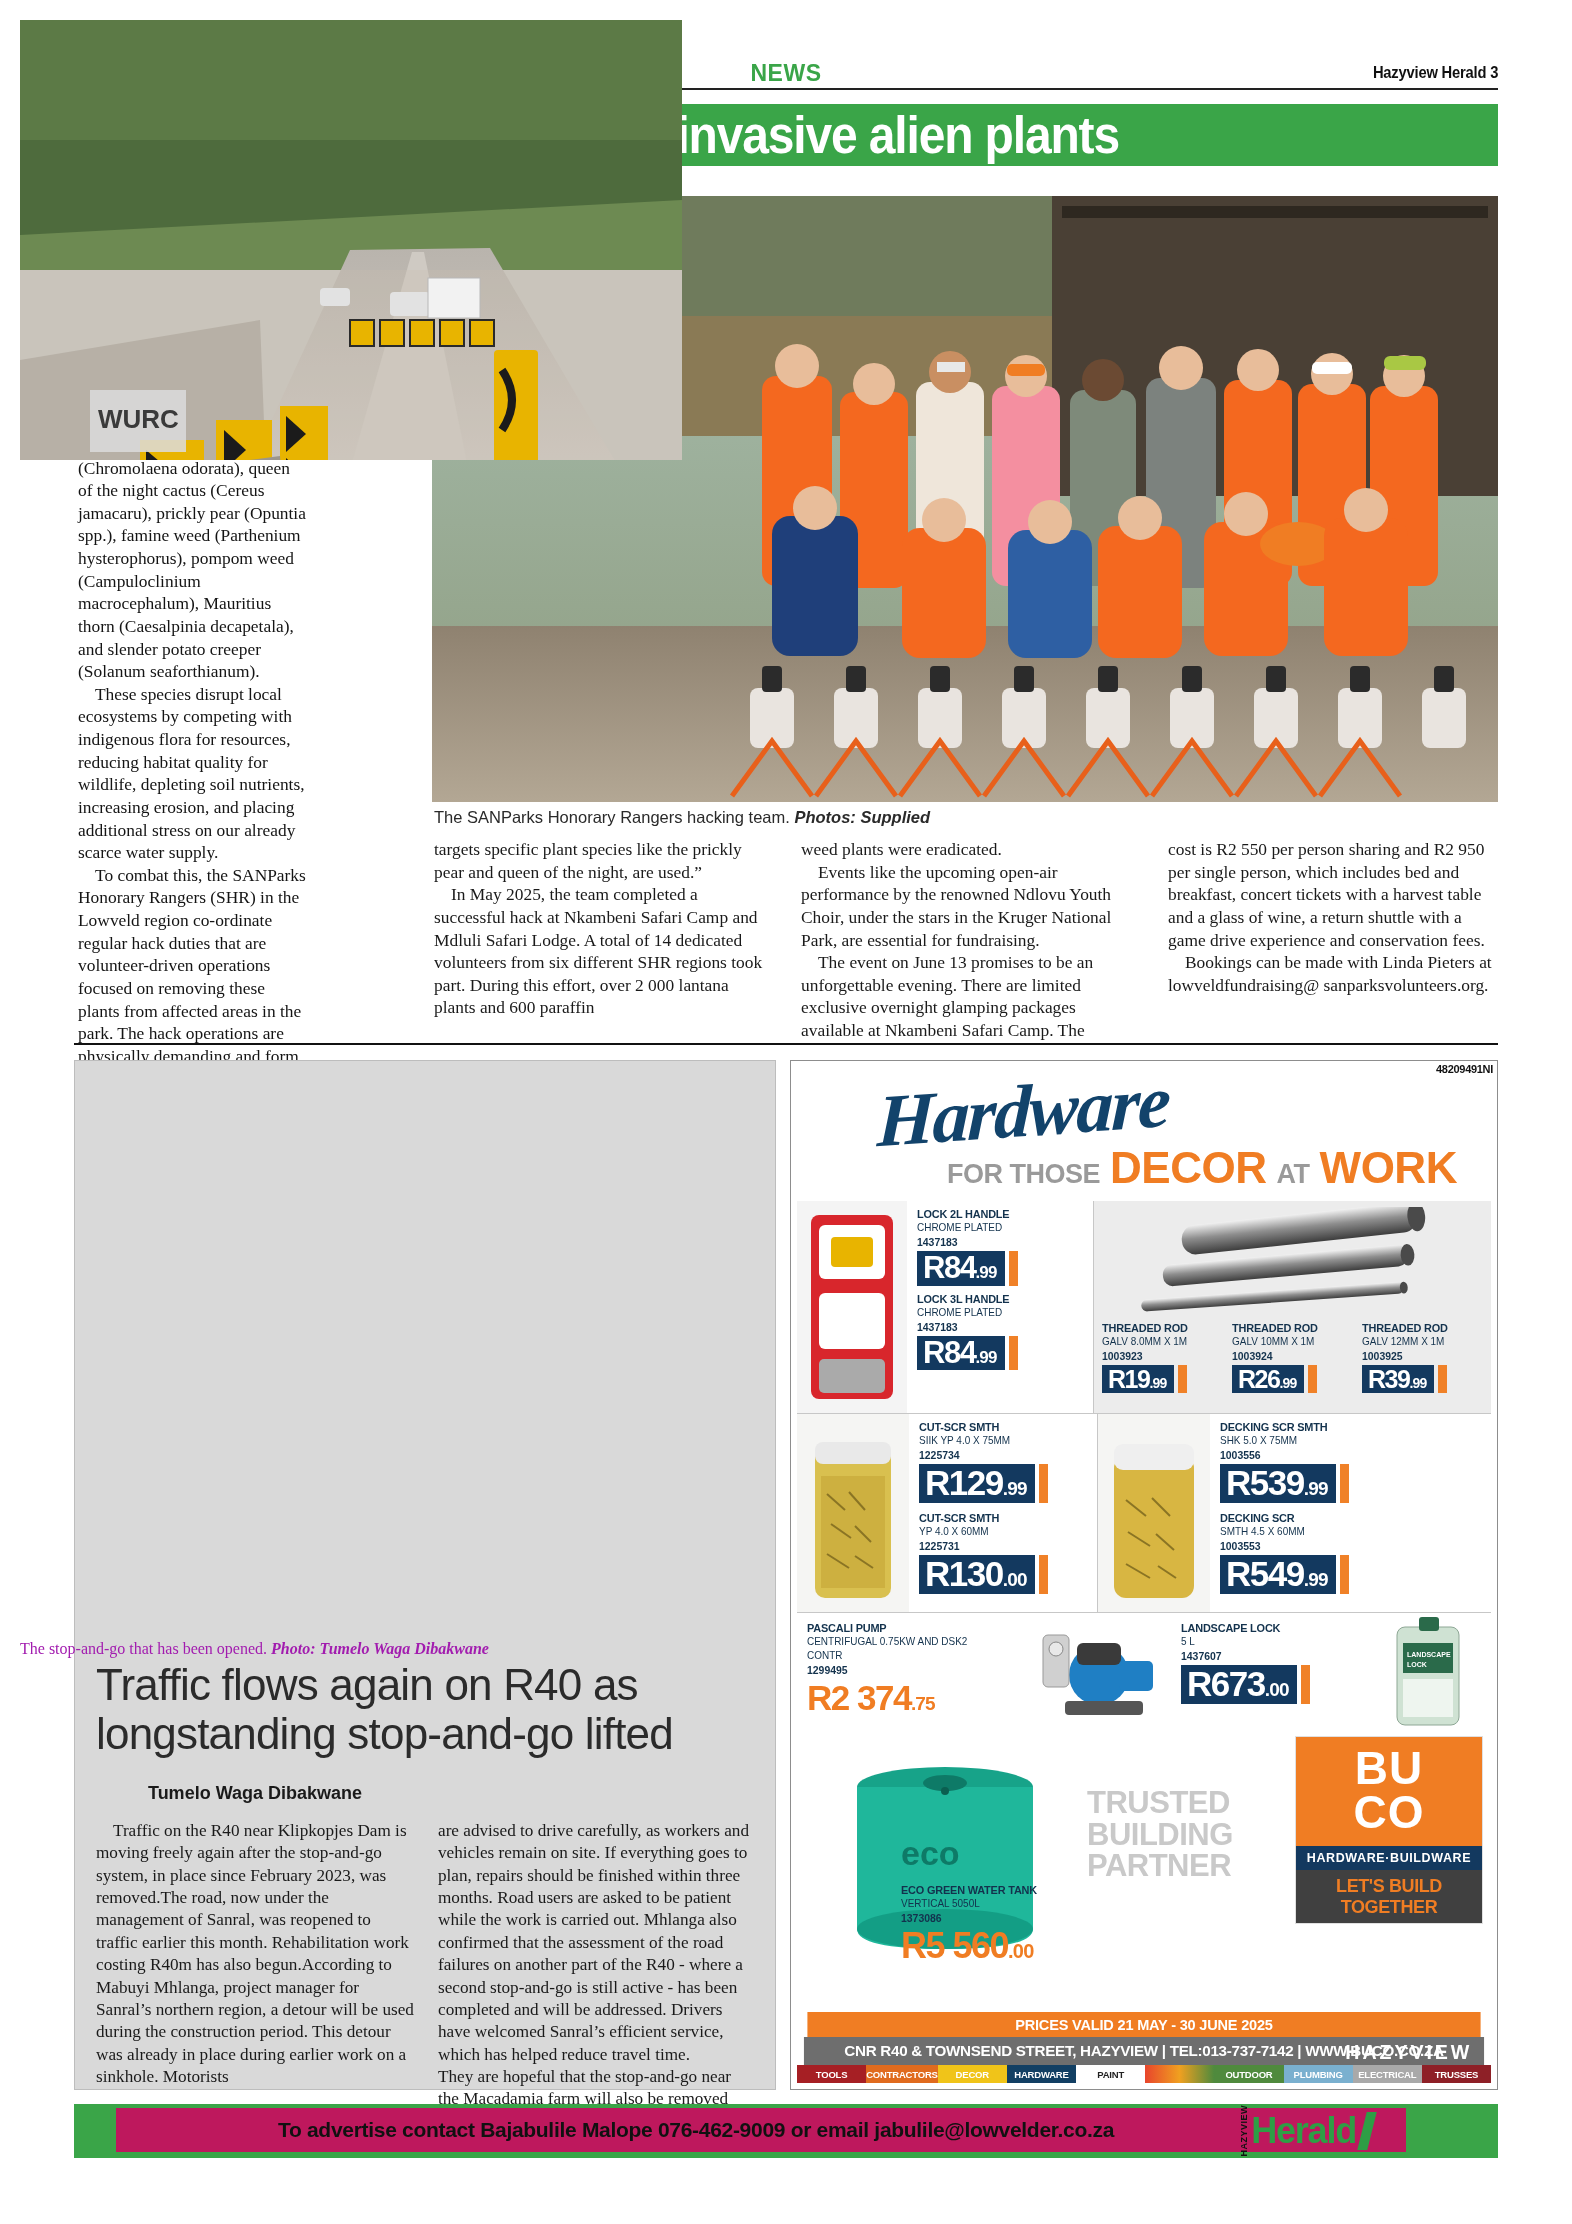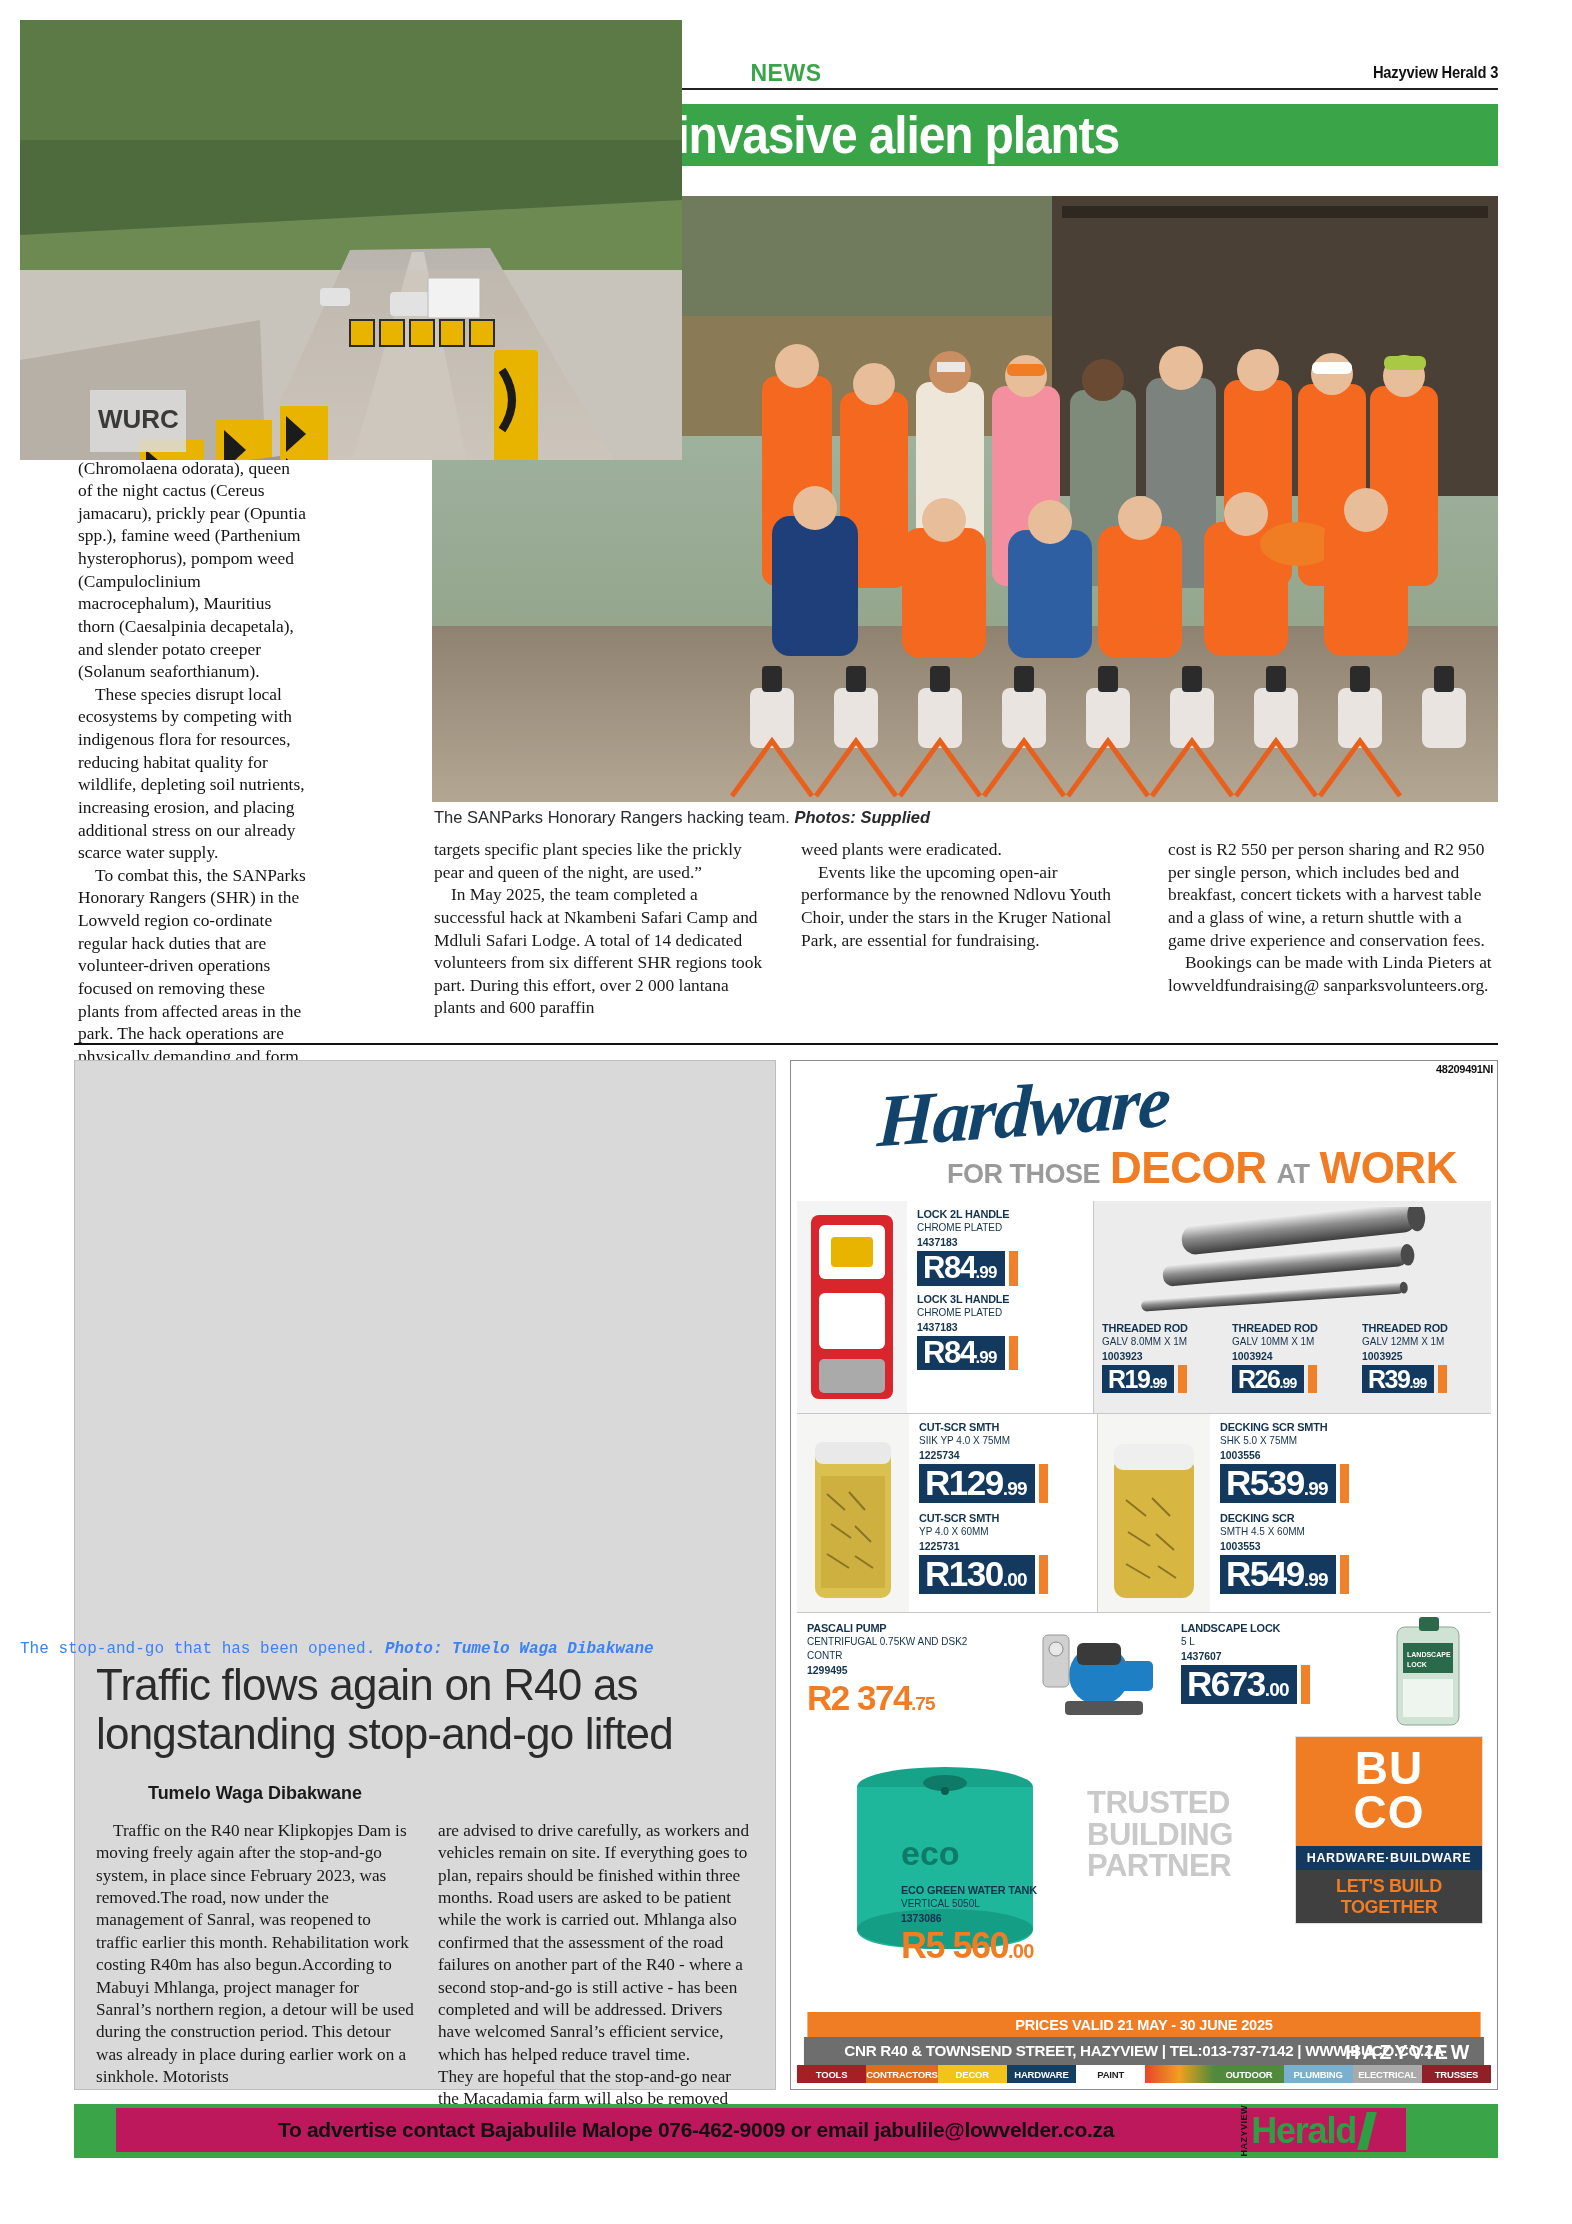--- a/index.html
+++ b/index.html
@@ -83,21 +83,21 @@
   .art2 {
     position: absolute; left: 74px; top: 1060px; width: 702px; height: 1030px;
     background: #d9d9d9; border: 1px solid #bdbdbd;
   }
   .art2-photo {
     position: absolute; left: 20px; top: 20px; width: 662px; height: 440px;
     overflow: hidden; background: #9fb08d;
   }
   .art2-caption {
     position: absolute; left: 20px; top: 1640px; width: 662px;
-    font-family: Liberation Mono, monospace; font-size: 16px; color: #3b82f6;
+    font-family: Liberation Serif, serif; font-size: 16px; color: #a21caf;
   }
   .art2-caption b { font-style: italic; font-weight: bold; }
   .art2-head {
     position: absolute; left: 96px; top: 1660px; width: 660px;
     font-family: "Liberation Sans", sans-serif;
     font-weight: normal; font-size: 44px; line-height: 1.12;
     color: #2b2b2b; letter-spacing: -0.8px;
   }
   .art2-byline {
     position: absolute; left: 96px; top: 1783px; width: 318px; text-align: center;
@@ -359,20 +359,21 @@
   </div>
 
   <div class="story-cols">
     <div class="col">
       <p class="noind">targets specific plant species like the prickly pear and queen of the night, are used.”</p>
       <p>In May 2025, the team completed a successful hack at Nkambeni Safari Camp and Mdluli Safari Lodge. A total of 14 dedicated volunteers from six different SHR regions took part. During this effort, over 2 000 lantana plants and 600 paraffin</p>
     </div>
     <div class="col">
       <p class="noind">weed plants were eradicated.</p>
       <p>Events like the upcoming open-air performance by the renowned Ndlovu Youth Choir, under the stars in the Kruger National Park, are essential for fundraising.</p>
+      <p>The event on June 13 promises to be an unforgettable evening. There are limited exclusive overnight glamping packages available at Nkambeni Safari Camp. The</p>
     </div>
     <div class="col">
       <p class="noind">cost is R2 550 per person sharing and R2 950 per single person, which includes bed and breakfast, concert tickets with a harvest table and a glass of wine, a return shuttle with a game drive experience and conservation fees.</p>
       <p>Bookings can be made with Linda Pieters at lowveldfundraising@ sanparksvolunteers.org.</p>
     </div>
   </div>
 
   <div class="rule-under-story"></div>
 
   <div class="art2"></div>

